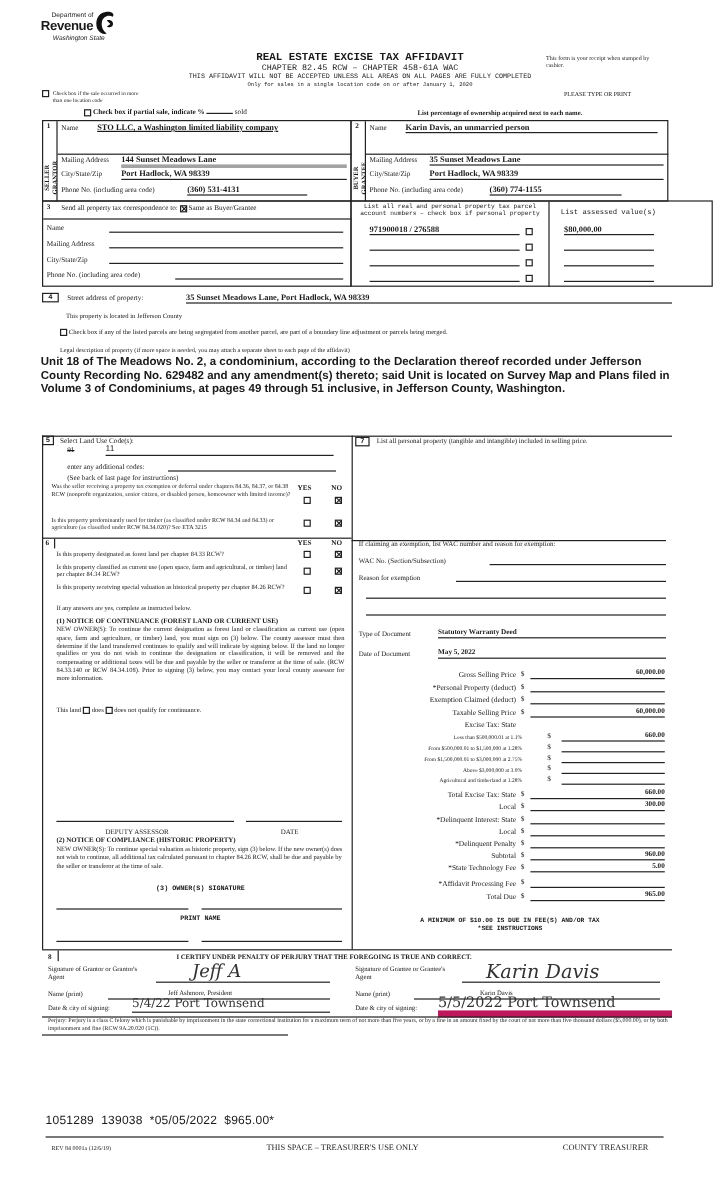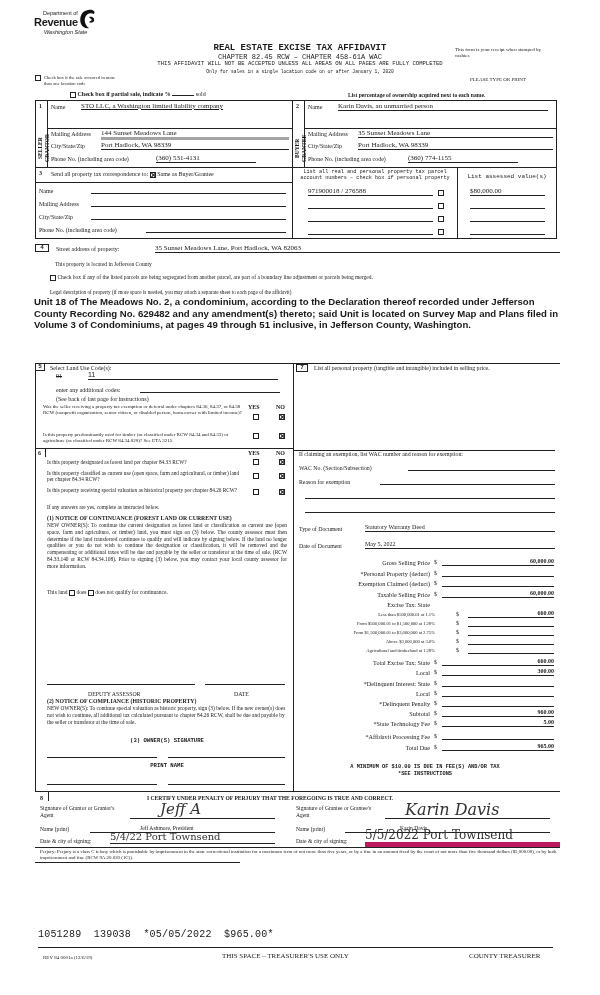--- a/index.html
+++ b/index.html
@@ -1,31 +1,31 @@
 <!DOCTYPE html>
 <html><head>
 <meta charset="utf-8">
 <style>
   * { box-sizing: border-box; margin: 0; padding: 0; }
   html, body { width: 600px; height: 995px; background: #ffffff; overflow: hidden; }
   body { position: relative; font-family: "Liberation Serif", serif; color: #1a1a1a; font-size: 6px; line-height: 1.2; }
   .abs { position: absolute; }
   .sans { font-family: "Liberation Sans", sans-serif; }
-  .mono { font-family: Liberation Mono, monospace; }
+  .mono { font-family: Liberation Sans, sans-serif; }
   .b { font-weight: bold; }
   .u { text-decoration: underline; }
   .line { position: absolute; border-bottom: 1px solid #222; height: 0; }
   .vline { position: absolute; border-left: 1px solid #222; width: 0; }
   .box { position: absolute; border: 1px solid #222; }
   .cb { display: inline-block; width: 6px; height: 6px; border: 1px solid #222; background: #fff; vertical-align: middle; position: relative; }
   .cb.x::before, .cb.x::after { content: ""; position: absolute; left: 2px; top: -1px; width: 1px; height: 6px; background: #222; }
   .cb.x::before { transform: rotate(45deg); }
   .cb.x::after { transform: rotate(-45deg); }
   .num { position: absolute; font-size: 6px; font-weight: bold; }
-  .fill { font-weight: normal; font-size: 7px; }
+  .fill { font-weight: bold; font-size: 7px; }
   .vert { position: absolute; writing-mode: vertical-rl; transform: rotate(180deg); font-size: 5.5px; font-weight: bold; text-align: center; }
   .sig { position: absolute; font-family: "DejaVu Serif", serif; font-style: italic; color: #333; }
   .center { text-align: center; font-family: Liberation Mono, monospace; }
   .fee-label { position: absolute; text-align: right; font-size: 6.2px; }
   .fee-dollar { position: absolute; font-size: 6px; }
   .fee-val { position: absolute; text-align: right; font-weight: bold; font-size: 6px; }
   .small { font-size: 4.6px; }
 </style>
 </head>
 <body>
@@ -100,21 +100,21 @@
   <div class="abs" style="left:3px; top:20px;">Name</div>
   <div class="abs" style="left:55px; top:19px; width:195px; height:7px; border-bottom:1px solid #222;"></div>
   <div class="abs" style="left:3px; top:33px;">Mailing Address</div>
   <div class="abs" style="left:55px; top:32px; width:195px; height:7px; border-bottom:1px solid #222;"></div>
   <div class="abs" style="left:3px; top:46px;">City/State/Zip</div>
   <div class="abs" style="left:55px; top:45px; width:195px; height:7px; border-bottom:1px solid #222;"></div>
   <div class="abs" style="left:3px; top:59px;">Phone No. (including area code)</div>
   <div class="abs" style="left:110px; top:58px; width:140px; height:7px; border-bottom:1px solid #222;"></div>
 </div>
 
-<div class="box" style="left:292px; top:167px; width:265px; height:72px;">
+<div class="box" style="left:292px; top:167px; width:302px; height:72px;">
   <div class="abs center" style="left:1px; top:1px; width:162px; font-size:5.2px;">List all real and personal property tax parcel account numbers – check box if personal property</div>
   <div class="vline" style="left:164px; top:0; height:71px;"></div>
   <div class="abs center" style="left:168px; top:5px; width:92px;">List assessed value(s)</div>
 
   <div class="abs fill" style="left:15px; top:19px; width:125px; border-bottom:1px solid #222;">971900018 / 276588</div>
   <span class="cb abs" style="position:absolute; left:145px; top:22px;"></span>
   <div class="abs fill" style="left:177px; top:19px; width:75px; border-bottom:1px solid #222;">$80,000.00</div>
 
   <div class="abs" style="left:15px; top:34px; width:125px; height:7px; border-bottom:1px solid #222;"></div>
   <span class="cb" style="position:absolute; left:145px; top:35px;"></span>
@@ -124,21 +124,21 @@
   <span class="cb" style="position:absolute; left:145px; top:48px;"></span>
   <div class="abs" style="left:177px; top:47px; width:75px; height:7px; border-bottom:1px solid #222;"></div>
 
   <div class="abs" style="left:15px; top:60px; width:125px; height:7px; border-bottom:1px solid #222;"></div>
   <span class="cb" style="position:absolute; left:145px; top:61px;"></span>
   <div class="abs" style="left:177px; top:60px; width:75px; height:7px; border-bottom:1px solid #222;"></div>
 </div>
 
 <div class="box center num" style="left:35px; top:244px; width:14px; height:8px; font-size:6px; line-height:6px;">4</div>
 <div class="abs" style="left:56px; top:246px;">Street address of property:</div>
-<div class="abs fill" style="left:155px; top:244px; width:405px; border-bottom:1px solid #222;">35 Sunset Meadows Lane, Port Hadlock, WA 82063</div>
+<div class="abs fill" style="left:155px; top:244px; width:405px; border-bottom:1px solid #222;">35 Sunset Meadows Lane, Port Hadlock, WA 98339</div>
 <div class="abs" style="left:55px; top:261px; font-size:5.5px;">This property is located in Jefferson County</div>
 <div class="abs" style="left:50px; top:274px; font-size:5.5px;">
   <span class="cb"></span>
   <span>Check box if any of the listed parcels are being segregated from another parcel, are part of a boundary line adjustment or parcels being merged.</span>
 </div>
 <div class="abs" style="left:50px; top:289px; font-size:5.2px;">Legal description of property (if more space is needed, you may attach a separate sheet to each page of the affidavit)</div>
 <div class="abs sans b" style="left:34px; top:296px; width:530px; font-size:9.6px; line-height:11.5px;">Unit 18 of The Meadows No. 2, a condominium, according to the Declaration thereof recorded under Jefferson County Recording No. 629482 and any amendment(s) thereto; said Unit is located on Survey Map and Plans filed in Volume 3 of Condominiums, at pages 49 through 51 inclusive, in Jefferson County, Washington.</div>
 
 <div class="vline" style="left:35px; top:363px; height:428px;"></div>
 <div class="vline" style="left:293px; top:363px; height:428px;"></div>

